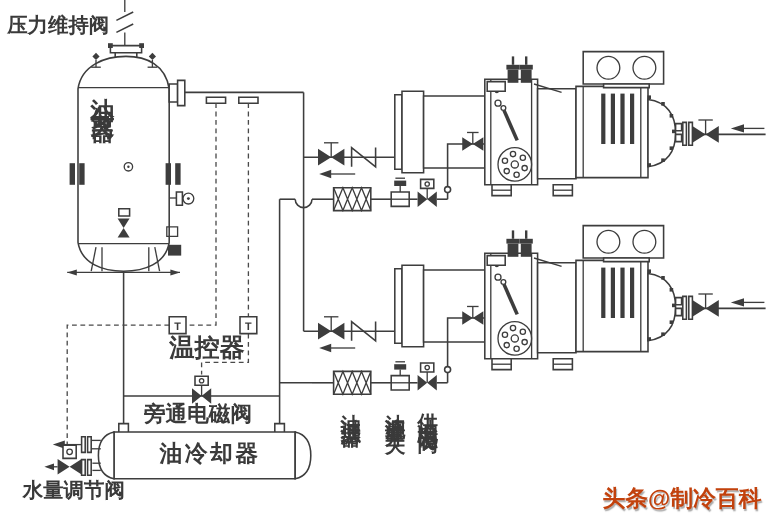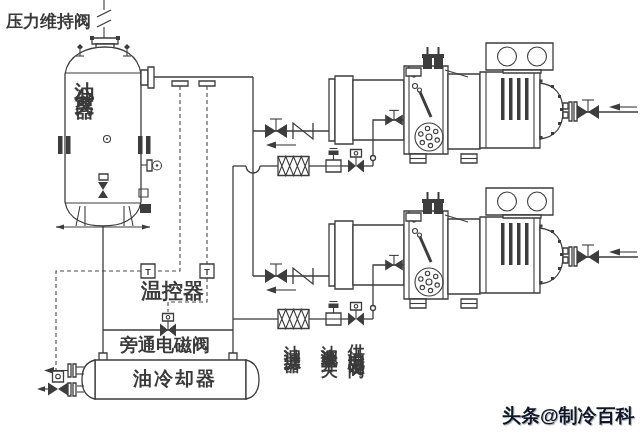--- a/index.html
+++ b/index.html
@@ -8,21 +8,21 @@
   #stage svg{position:absolute;left:0;top:0;}
   svg *{vector-effect:non-scaling-stroke;}
   .ln{stroke:#3d3d3d;fill:none;stroke-width:1.3;}
   .th{stroke:#3d3d3d;fill:none;stroke-width:1.1;}
   .fil{fill:#3d3d3d;stroke:none;}
   .wfil{fill:#ffffff;stroke:#3d3d3d;stroke-width:1.3;}
   .dash{stroke:#4a4a4a;fill:none;stroke-width:1.1;stroke-dasharray:4 3;}
   .lbl{position:absolute;color:#3a3a3a;font-weight:bold;white-space:nowrap;line-height:1.05;text-align:right;}
   .vlbl{writing-mode:vertical-rl;text-orientation:upright;}
   .tglyph{font:bold 9px "Liberation Sans",sans-serif;fill:#3a3a3a;stroke:none;}
-  #wm{position:absolute;color:#0f172a;font-weight:bold;
+  #wm{position:absolute;color:#c2410c;font-weight:bold;
       text-shadow:-1px -1px 0 #ffffff,1px 1px 1px #a8a8a8;}
 </style>
 </head>
 <body>
 
 <div id="stage">
 <svg width="640" height="443" viewBox="0 0 640 443">
   <defs>
 
     <g id="tvalve">
@@ -297,17 +297,18 @@
     <rect class="wfil" x="200" y="264" width="14" height="14"></rect>
     <text class="tglyph" x="207" y="275" text-anchor="middle">T</text>
   </g>
 </svg>
 
 <div class="lbl" style="left:6px;top:13px;font-size:17px;">压力维持阀</div>
 <div class="lbl vlbl" style="left:74px;top:66px;font-size:20px;letter-spacing:6px;">油分离器</div>
 <div class="lbl" style="left:141px;top:280px;font-size:21px;">温控器</div>
 <div class="lbl" style="left:120px;top:336px;font-size:18px;">旁通电磁阀</div>
 <div class="lbl" style="left:133px;top:369px;font-size:19px;letter-spacing:2px;">油冷却器</div>
+<div class="lbl" style="left:19px;top:400px;font-size:17px;">水量调节阀</div>
 <div class="lbl vlbl" style="left:283px;top:331px;font-size:17px;letter-spacing:4px;">油过滤器</div>
 <div class="lbl vlbl" style="left:320px;top:331px;font-size:17px;letter-spacing:4px;">油流量开关</div>
 <div class="lbl vlbl" style="left:347px;top:331px;font-size:17px;letter-spacing:4px;">供油电磁阀</div>
 <div id="wm" style="left:502px;top:403px;font-size:19px;">头条@制冷百科</div>
 </div>
 
 </body></html>

